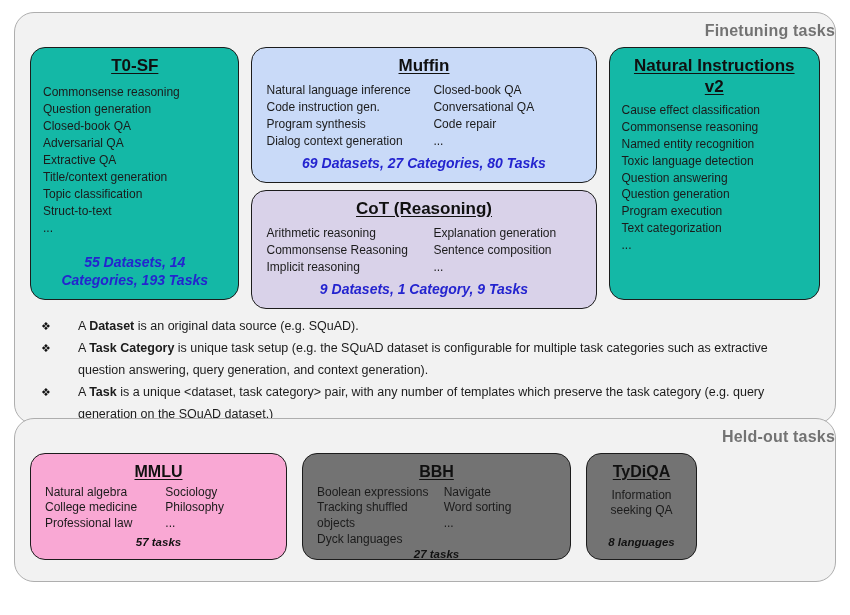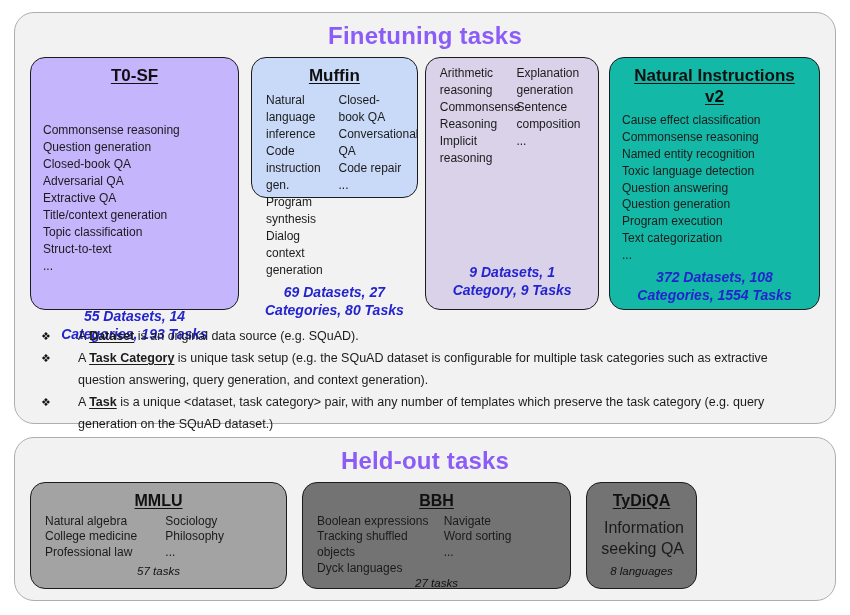--- a/index.html
+++ b/index.html
@@ -9,24 +9,24 @@
     font-family: "Liberation Sans", "DejaVu Sans", sans-serif;
     color: #1b1b1b;
   }
   .panel {
     position: absolute; left: 14px; width: 822px;
     background: #f2f2f2;
     border: 1.6px solid #aeaeae;
     border-radius: 20px;
   }
   .panel-ft { top: 12px; height: 412px; }
-  .panel-ho { top: 437px; height: 164px; }
+  .panel-ho { top: 418px; height: 164px; }
   .panel-title {
-    text-align: center; font-weight: bold; font-size: 24px;
-    padding-top: 9px; letter-spacing: 0.2px; color: #8b5cf6;
+    text-align: right; font-weight: bold; font-size: 16px;
+    padding-top: 9px; letter-spacing: 0.2px; color: #737373;
   }
   .cols { display: flex; gap: 12px; margin: 7px 15px 0 15px; height: 253px; }
   .box {
     border: 1.6px solid #1c1c1c; border-radius: 15px;
     display: flex; flex-direction: column;
     padding: 7px 12px 8px 12px;
   }
   .box-title {
     text-align: center; font-weight: bold; font-size: 17px;
     text-decoration: underline; text-underline-offset: 2px;
@@ -34,46 +34,46 @@
   }
   ul.items { list-style: none; font-size: 12px; line-height: 1.42; color: #1b1b1b; }
   .stats {
     margin-top: auto; text-align: center;
     color: #2424cf; font-weight: bold; font-style: italic;
     font-size: 14px; line-height: 1.3; padding: 4px 0 2px 0;
   }
   .stats-narrow { padding-left: 6px; padding-right: 6px; }
   .two-col { display: grid; grid-template-columns: 53% 47%; padding: 0 2px; }
 
-  .box-t0sf { width: 210px; background: #c4b5fd; gap: 28px; }
-  .mid-col { width: 346px; display: flex; flex-direction: row; gap: 7px; }
+  .box-t0sf { width: 210px; background: #14b8a6; }
+  .mid-col { width: 346px; display: flex; flex-direction: column; gap: 7px; }
   .box-muffin { height: 141px; background: #c9daf8; }
   .box-cot { flex: 1; background: #d9d2e9; }
   .box-niv2 { width: 212px; background: #14b8a6; }
   .box-t0sf ul.items { margin-top: 2px; }
   .box-niv2 ul.items { line-height: 1.40; }
 
   .notes { list-style: none; margin: 15px 20px 0 26px; }
   .notes li { display: flex; font-size: 12.5px; line-height: 22px; }
   .note-bullet { width: 37px; flex: 0 0 37px; font-size: 11px; color: #111; }
   .note-text { max-width: 700px; }
-  .note-term { font-weight: bold; text-decoration: underline; text-underline-offset: 2px; }
+  .note-term { font-weight: bold; text-underline-offset: 2px; }
 
   .ho-row { display: flex; gap: 15px; margin: 7px 15px 0 15px; height: 107px; }
   .box-ho .box-title { font-size: 16px; margin-bottom: 3px; }
-  .box-mmlu { width: 257px; background: #a3a3a3; justify-content: center; }
+  .box-mmlu { width: 257px; background: #f9a8d4; justify-content: center; }
   .box-bbh { width: 269px; background: #737373; }
   .box-tydiqa { width: 111px; background: #737373; }
   .box-mgsm { width: 114px; background: #e6b8af; }
   .box-ho ul.items { line-height: 1.33; }
   .ho-stats {
     margin-top: auto; text-align: center; color: #111;
-    font-weight: normal; font-style: italic; font-size: 11.5px; padding-bottom: 3px;
-  }
-  .ho-desc { text-align: right; font-size: 16px; line-height: 1.33; margin-top: 3px; }
+    font-weight: bold; font-style: italic; font-size: 11.5px; padding-bottom: 3px;
+  }
+  .ho-desc { text-align: center; font-size: 12px; line-height: 1.33; margin-top: 3px; }
 </style>
 </head>
 <body>
 
 <section class="panel panel-ft">
   <div class="panel-title">Finetuning tasks</div>
 
   <div class="cols">
 
     <div class="box box-t0sf">
@@ -106,20 +106,21 @@
             <li>Closed-book QA</li>
             <li>Conversational QA</li>
             <li>Code repair</li>
             <li>...</li>
           </ul>
         </div>
         <div class="stats">69 Datasets, 27 Categories, 80 Tasks</div>
       </div>
 
       <div class="box box-cot">
+        <div class="box-title">CoT (Reasoning)</div>
         <div class="two-col">
           <ul class="items">
             <li>Arithmetic reasoning</li>
             <li>Commonsense Reasoning</li>
             <li>Implicit reasoning</li>
           </ul>
           <ul class="items">
             <li>Explanation generation</li>
             <li>Sentence composition</li>
             <li>...</li>
@@ -135,21 +136,20 @@
         <li>Cause effect classification</li>
         <li>Commonsense reasoning</li>
         <li>Named entity recognition</li>
         <li>Toxic language detection</li>
         <li>Question answering</li>
         <li>Question generation</li>
         <li>Program execution</li>
         <li>Text categorization</li>
         <li>...</li>
       </ul>
-      <div class="stats stats-narrow">372 Datasets, 108 Categories, 1554 Tasks</div>
     </div>
   </div>
 
   <ul class="notes">
     <li>
       <span class="note-bullet">❖</span>
       <span class="note-text"><span>A </span><span class="note-term">Dataset</span><span> is an original data source (e.g. SQuAD).</span></span>
     </li>
     <li>
       <span class="note-bullet">❖</span>

